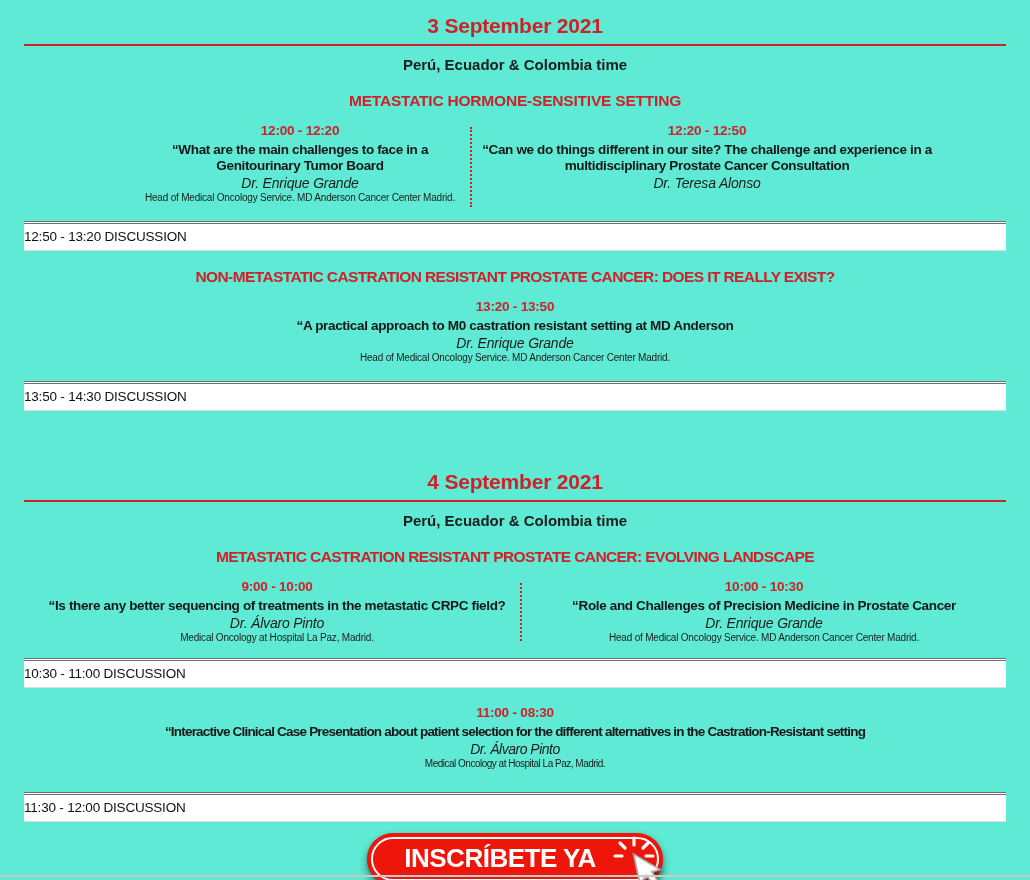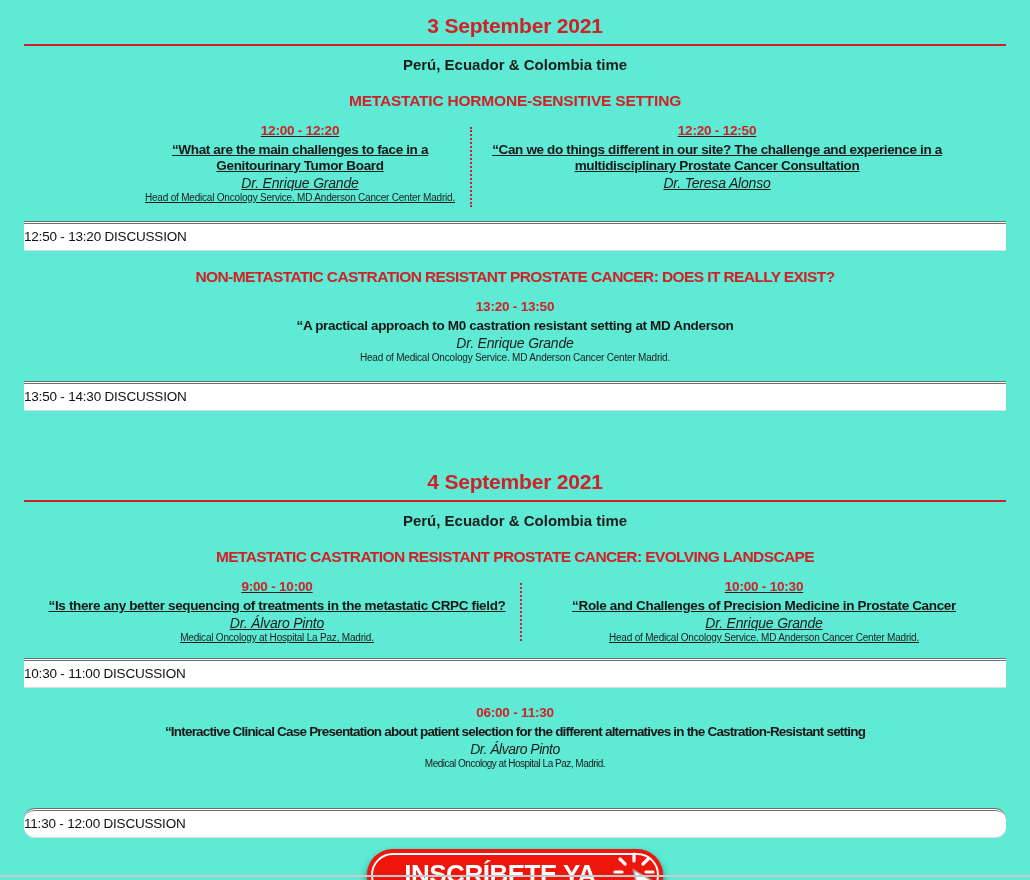--- a/index.html
+++ b/index.html
@@ -22,24 +22,24 @@
     margin-top:10px; font-size:15px; font-weight:bold;
     text-align:center; color:#1d1d1d;
   }
   .section-heading {
     margin-top:19px; font-size:15.5px; font-weight:bold;
     color:#cf2127; text-align:center; letter-spacing:-0.2px;
   }
   .section-heading.condensed { letter-spacing:-0.6px; }
 
   .two-col { display:flex; align-items:flex-start; margin:13px 24px 0; }
-  .col { text-align:center;text-decoration:underline; }
+  .col { text-align:center; }
 
   .d1-left  { width:340px; margin-left:106px; }
-  .d1-right { width:450px; margin-left:20px; }
+  .d1-right { width:450px; margin-left:10px; }
   .d2-left  { width:486px; margin-left:10px; }
   .d2-right { width:472px; margin-left:6px; }
 
   .dotted-divider {
     width:0; border-left:2px dotted #cf2127;
     align-self:flex-start; margin-top:4px;
   }
   .dotted-divider.tall  { height:80px; }
   .dotted-divider.short { height:58px; }
 
@@ -63,21 +63,21 @@
 
   .discussion-bar {
     margin:14px 24px 0;
     border-top:3px double #6f6f6f;
     border-bottom:1px solid #dcdcdc;
     background:#ffffff;
     height:26px; line-height:26px;
     text-align:left; font-size:13.5px; letter-spacing:-0.2px; color:#111;
   }
   .mt15 { margin-top:17px; }
-  .mt22 { margin-top:38px;border-radius:11px; }
+  .mt22 { margin-top:22px; }
   .day-gap { margin-top:45px; }
 
   .cta-button {
     position:relative;
     margin:11px auto 0;
     width:296px; height:52px;
     background:#ee160b;
     border-radius:28px;
     box-shadow:0 5px 9px rgba(0,0,0,0.45), 0 1px 2px rgba(0,0,0,0.3);
     cursor:pointer;
@@ -156,21 +156,21 @@
       <div class="time">10:00 - 10:30</div>
       <div class="talk-title">“Role and Challenges of Precision Medicine in Prostate Cancer</div>
       <div class="speaker">Dr. Enrique Grande</div>
       <div class="affil nowrap">Head of Medical Oncology Service. MD Anderson Cancer Center Madrid.</div>
     </div>
   </div>
 
   <div class="discussion-bar">10:30 - 11:00 DISCUSSION</div>
 
   <div class="session-block condensed" style="margin-top:17px;">
-    <div class="time">06:00 - 11:30</div>
+    <div class="time">11:00 - 08:30</div>
     <div class="talk-title">“Interactive Clinical Case Presentation about patient selection for the different alternatives in the Castration-Resistant setting</div>
     <div class="speaker">Dr. Álvaro Pinto</div>
     <div class="affil">Medical Oncology at Hospital La Paz, Madrid.</div>
   </div>
 
   <div class="discussion-bar mt22">11:30 - 12:00 DISCUSSION</div>
 
   <div class="cta-button">
     <div class="cta-ring"></div>
     <div class="cta-label">INSCRÍBETE YA</div>

